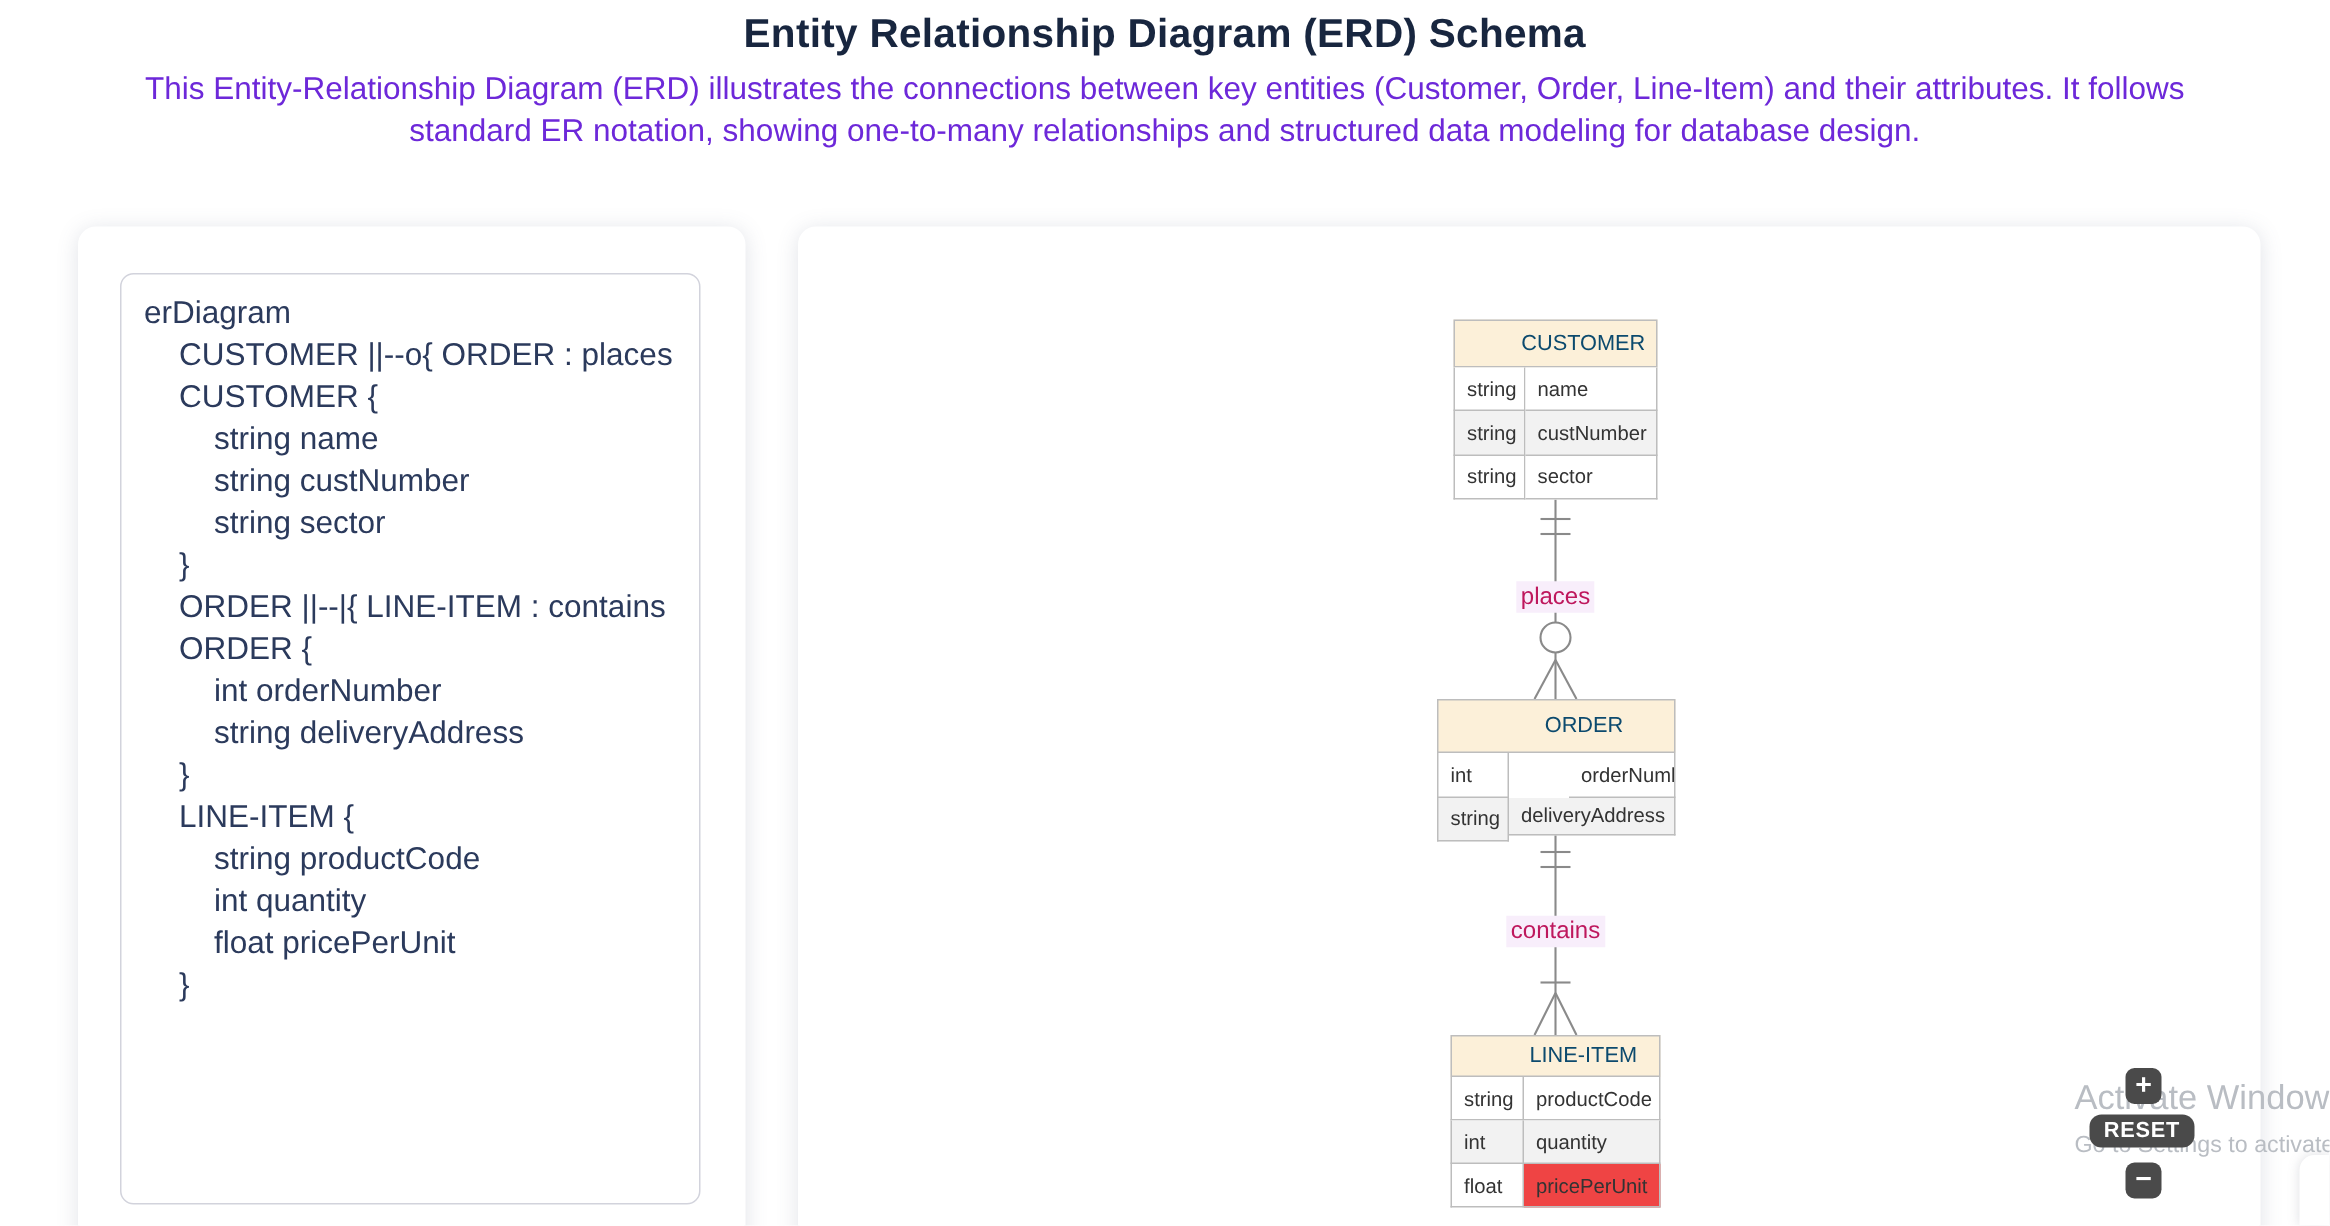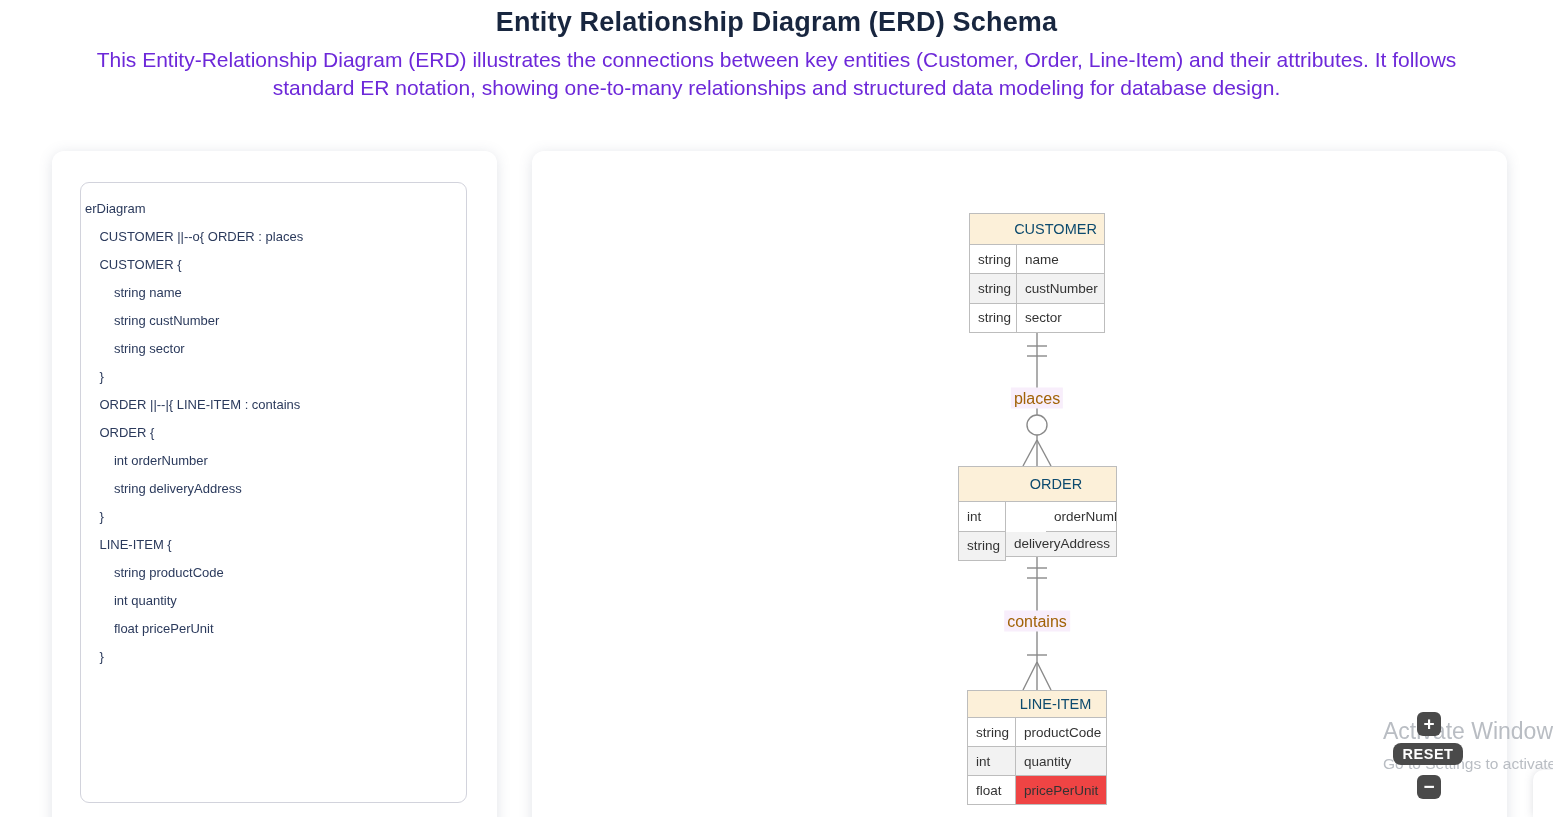--- a/index.html
+++ b/index.html
@@ -12,37 +12,37 @@
   .page-subtitle { position:absolute; top:46px; left:50%; transform:translateX(-50%);
     width:1396px; text-align:center; font-size:21px; line-height:28px; color:#6d28d9; }
 
   .card { position:absolute; background:#fff; border-radius:12px;
     box-shadow:0 2px 14px rgba(90,100,130,.18); }
   .card-left  { left:52px;  top:151px; width:445px; height:700px; }
   .card-right { left:532px; top:151px; width:975px; height:700px; }
 
   .code-box { position:absolute; left:28px; top:31px; width:387px; height:621px;
     border:1px solid #d2d3dc; border-radius:9px; background:#fff; resize:none;
-    outline:none; overflow:hidden; padding:12px 4px; white-space:pre;
-    font-family:"Liberation Sans", sans-serif; font-size:13px; line-height:28px;
+    outline:none; overflow:hidden; padding:12px 15px; white-space:pre;
+    font-family:"Liberation Sans", sans-serif; font-size:21px; line-height:28px;
     color:#2b3a5c; }
 
   #diagram { position:absolute; inset:0; }
   #rel-svg { position:absolute; left:0; top:0; }
 
   .entity { position:absolute; color:#333; }
   .e-head { border:1px solid var(--bc); background:var(--hbg); display:flex;
     align-items:center; justify-content:center; font-size:14.5px; color:#0c4a6e;padding-left:37px; }
   .e-row { display:flex; }
   .e-cell { border-bottom:1px solid var(--bc); border-right:1px solid var(--bc);
     display:flex; align-items:center; padding:12px 8px; font-size:13.5px; overflow:hidden; }
   .e-type { border-left:1px solid var(--bc); }
 
   .rel-label { position:absolute; transform:translate(-50%,-50%);
-    background:var(--lbg); color:#a16207; font-size:16px; padding:0 3px; line-height:21px; }
+    background:var(--lbg); color:#be185d; font-size:16px; padding:0 3px; line-height:21px; }
 
   .watermark { position:absolute; left:1383px; top:716px; color:#b9bdc3; z-index:5; }
   .wm1 { font-size:23px; line-height:30px; white-space:nowrap; }
   .wm2 { font-size:15.5px; line-height:24px; white-space:nowrap; margin-top:6px; }
 
   .zbtn { position:absolute; background:#4a4a4a; color:#fff; border:none;
     font-family:"Liberation Sans", sans-serif; font-weight:700; cursor:pointer;
     display:flex; align-items:center; justify-content:center; z-index:6; }
   .zoom-in  { left:1417px; top:712px; width:24px; height:24px; border-radius:6px; font-size:19px; }
   .zbtn-reset { left:1393px; top:743px; width:70px; height:22px; border-radius:8px;

